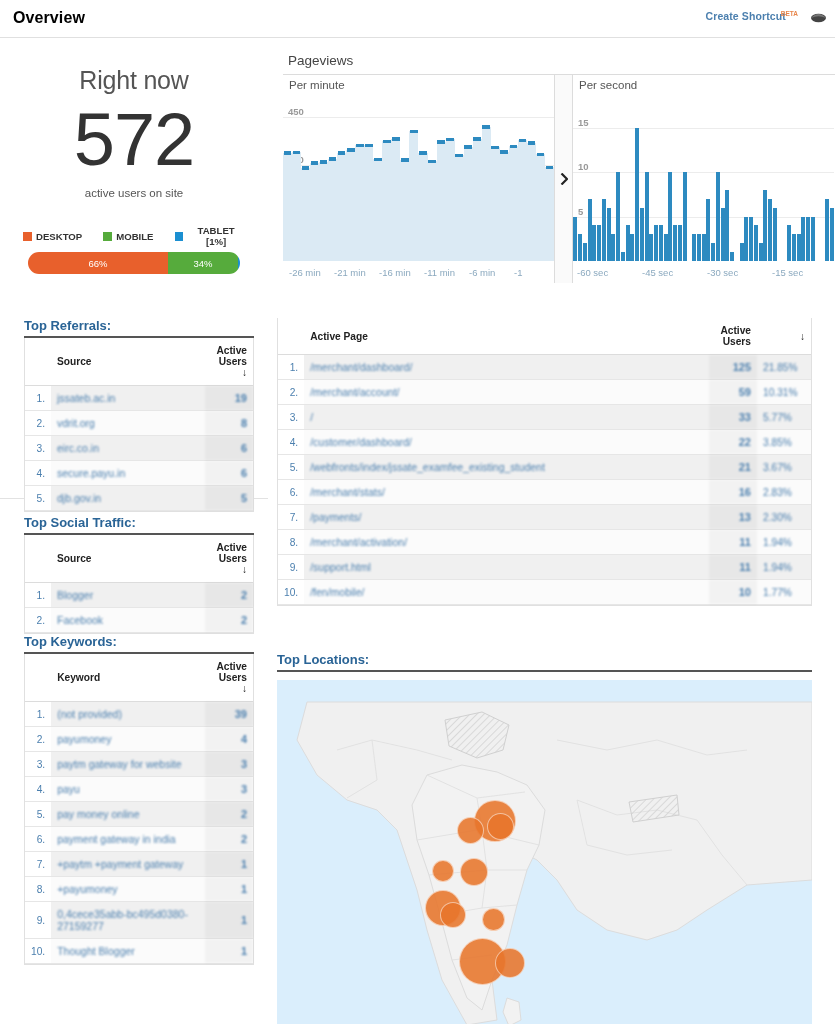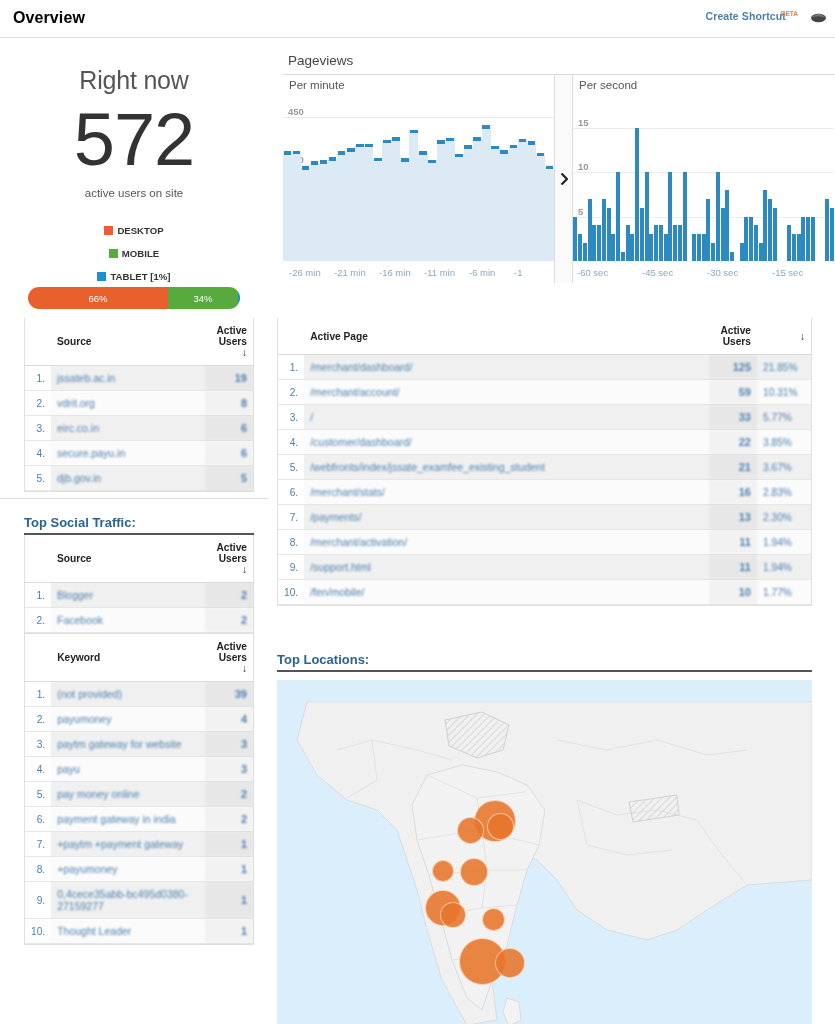--- a/index.html
+++ b/index.html
@@ -44,22 +44,22 @@
   }
   .rn-title { font-size: 25px; color: #555; font-weight: normal; margin-top: 20px; letter-spacing: -.2px;}
   .rn-count {
     font-size: 74px; color: #333; font-weight: normal;
     line-height: 86px; letter-spacing: -1px; margin-top: 2px;
   }
   .rn-sub { font-size: 11.5px; color: #555; margin-top: 4px; }
 
   .legend {
     margin: 26px auto 0; width: 222px;
-    display: flex; align-items: center; gap: 12px;
-    font-size: 9.6px; font-weight: bold; color: #333; flex-direction: column;
+    display: flex; align-items: center; gap: 21px;
+    font-size: 9.6px; font-weight: bold; color: #333;
   }
   .legend-item { display: flex; align-items: center; gap: 4px; }
   .swatch { width: 9px; height: 9px; display: inline-block; }
 
   .devicebar {
     margin: 5px auto 0; width: 212px; height: 22px;
     display: flex; border-radius: 11px; overflow: hidden; justify-content: flex-end;
   }
   .devseg {
     display: flex; align-items: center; justify-content: center;
@@ -437,20 +437,21 @@
             <span class="xtick" style="left: 69px;">-45 sec</span>
             <span class="xtick" style="left: 134px;">-30 sec</span>
             <span class="xtick" style="left: 199px;">-15 sec</span>
           </div>
       </div>
 
     </div>
   </div>
 
   <div class="panel-referrals">
+    <div class="sec-head">Top Referrals:</div>
     <div class="tbl-wrap">
       <table class="ga">
         <thead>
             <tr>
           <th></th>
           <th>Source</th>
           <th class="num">
             <span>Active Users</span>
             <span>↓</span>
           </th>
@@ -511,20 +512,21 @@
               <td class="idx">2.</td>
               <td class="lbl">Facebook</td>
               <td class="num">2</td>
             </tr>
           </tbody>
       </table>
     </div>
   </div>
 
   <div class="panel-keywords">
+    <div class="sec-head">Top Keywords:</div>
     <div class="tbl-wrap">
       <table class="ga">
         <thead>
             <tr>
           <th></th>
           <th>Keyword</th>
           <th class="num">
             <span>Active Users</span>
             <span>↓</span>
           </th>
@@ -571,21 +573,21 @@
               <td class="lbl">+payumoney</td>
               <td class="num">1</td>
             </tr>
             <tr>
               <td class="idx">9.</td>
               <td class="lbl">0,4cece35abb-bc495d0380-27159277</td>
               <td class="num">1</td>
             </tr>
             <tr>
               <td class="idx">10.</td>
-              <td class="lbl">Thought Leader</td>
+              <td class="lbl">Thought Blogger</td>
               <td class="num">1</td>
             </tr>
           </tbody>
       </table>
     </div>
   </div>
 
   <div class="panel-pages">
     <div class="tbl-wrap">
       <table class="ga">

